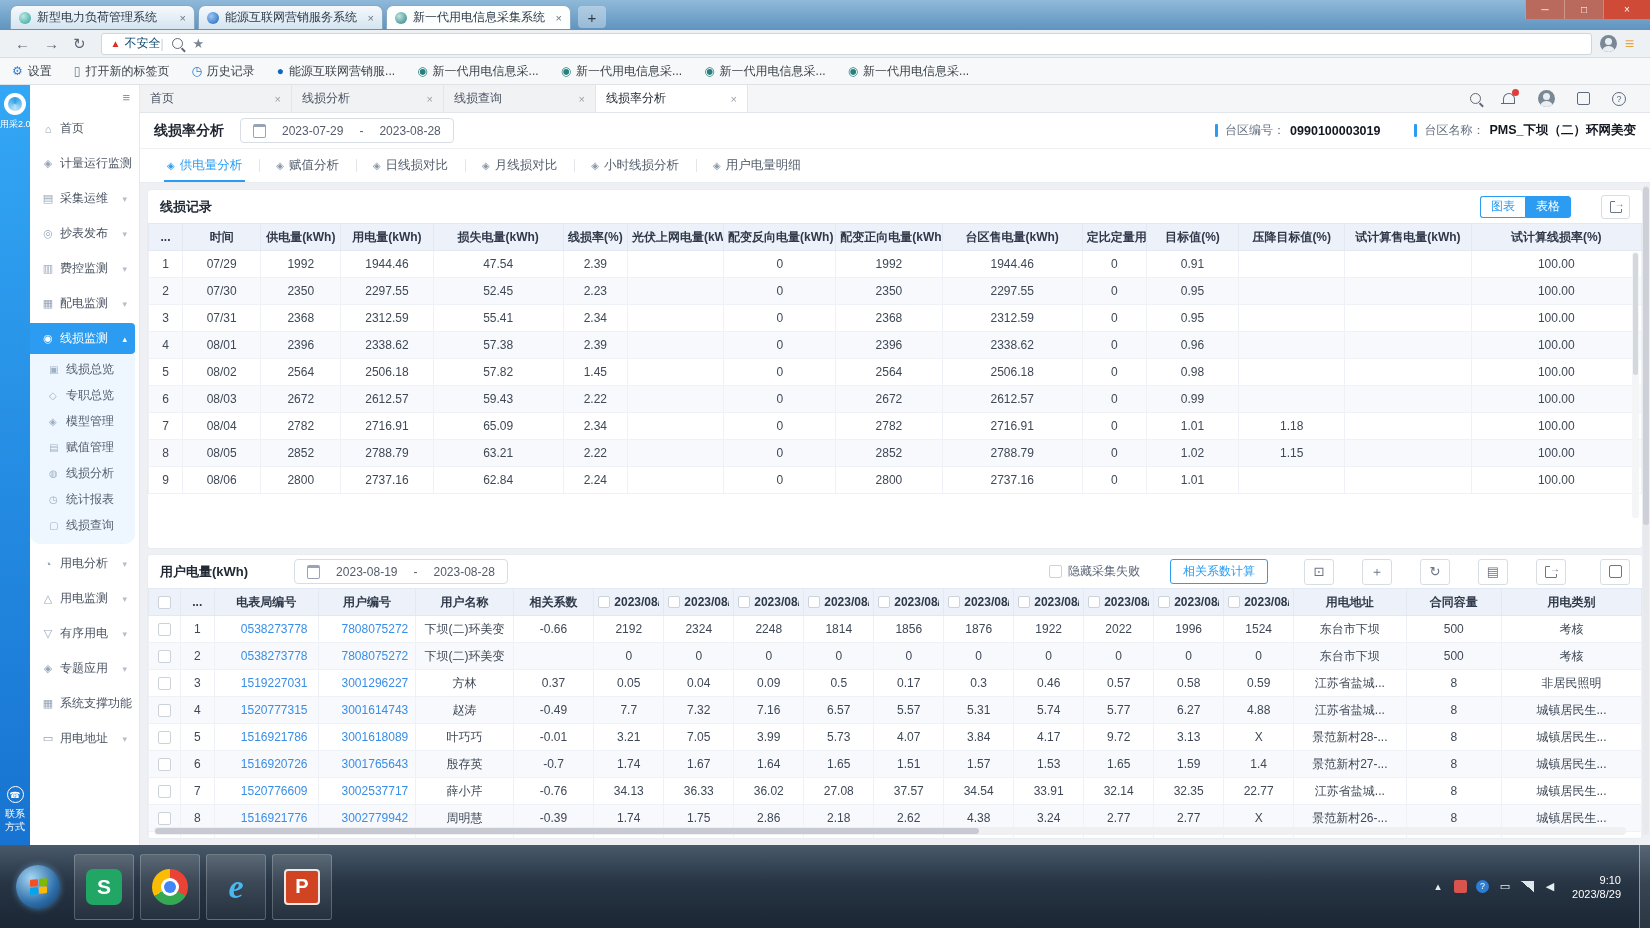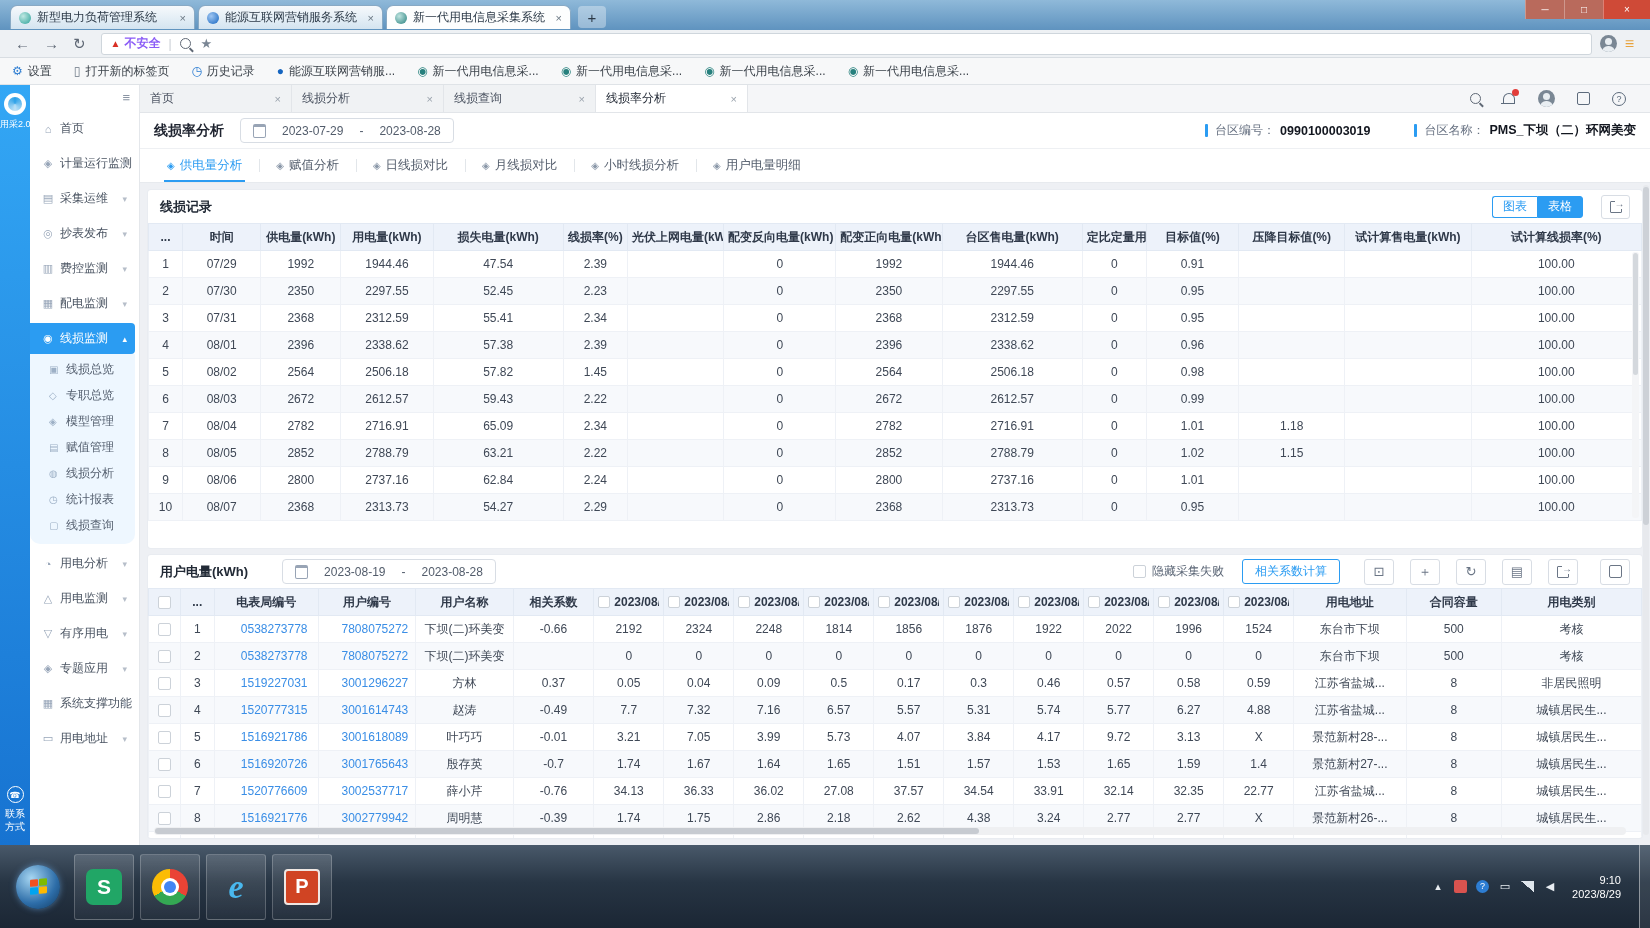--- a/index.html
+++ b/index.html
@@ -25,21 +25,21 @@
   .wincontrols{position:absolute;right:0;top:0;display:flex;height:19px;}
   .wc{width:38px;display:flex;align-items:center;justify-content:center;color:#fff;font-size:10px;
       background:#b96a5c;border-left:1px solid rgba(255,255,255,.3);}
   .wc.close{background:#cf4a37;width:46px;}
   .toolbar{position:absolute;top:30px;left:0;width:1650px;height:28px;background:#eef1f4;
            border-bottom:1px solid #d8dde2;display:flex;align-items:center;padding:0 8px;box-sizing:border-box;}
   .tool-ic{color:#5f6875;font-size:15px;margin:0 7px;line-height:1;}
   .urlbar{flex:1;height:20px;background:#fff;border:1px solid #cfd6dc;border-radius:3px;
           display:flex;align-items:center;padding:0 9px;margin:0 8px;color:#1d242c;}
   .warn-tri{color:#d93025;font-size:10px;margin-right:4px;}
-  .warn-tx{color:#8b5cf6;margin-right:8px;font-weight:bold;}
+  .warn-tx{color:#0c4a6e;}
   .url-sep{color:#c9ced4;margin-right:8px;}
   .url-text{flex:1;white-space:nowrap;overflow:hidden;font-size:12.5px;}
   .i-search{width:9px;height:9px;border:1.5px solid #5f6875;border-radius:50%;position:relative;display:inline-block;}
   .i-search::after{content:"";position:absolute;width:5px;height:1.5px;background:#5f6875;transform:rotate(45deg);right:-4px;bottom:-2px;}
   .url-star{color:#7a8694;font-size:13px;margin-left:10px;}
   .i-user{width:17px;height:17px;border-radius:50%;background:#7a8794;position:relative;overflow:hidden;display:inline-block;}
   .i-user::before{content:"";position:absolute;width:7px;height:7px;border-radius:50%;background:#e9eef2;left:5px;top:3px;}
   .i-user::after{content:"";position:absolute;width:13px;height:7px;border-radius:6px 6px 0 0;background:#e9eef2;left:2px;top:11px;}
   .menu-ic{color:#e8a33d;font-size:16px;font-weight:bold;margin:0 8px;}
   .bookmarks{position:absolute;top:58px;left:0;width:1650px;height:27px;background:#f7f8f9;
@@ -82,36 +82,36 @@
   .i-bell{width:10px;height:9px;border:1.5px solid #5d6b7c;border-bottom:none;border-radius:6px 6px 0 0;position:absolute;left:0;top:1px;}
   .i-bell::after{content:"";position:absolute;width:14px;height:1.5px;background:#5d6b7c;left:-3.5px;bottom:-1px;}
   .badge{position:absolute;right:-3px;top:-3px;width:7px;height:7px;border-radius:50%;background:#e23c39;}
   .i-fs{width:11px;height:11px;border:1.5px solid #5d6b7c;display:inline-block;border-radius:2px;}
   .i-help{width:14px;height:14px;border:1.5px solid #5d6b7c;border-radius:50%;display:inline-flex;align-items:center;justify-content:center;font-size:9px;box-sizing:border-box;}
   .phead{height:35px;background:#fff;display:flex;align-items:center;padding:0 14px;border-bottom:1px solid #eef0f3;flex:none;}
   .ph-title{font-size:14px;font-weight:bold;color:#1f2430;margin-right:16px;}
   .dateb{height:23px;border:1px solid #d8dde4;border-radius:4px;display:flex;align-items:center;
          padding:0 12px;gap:16px;color:#525c6b;background:#fff;}
   .i-cal{width:11px;height:10px;border:1.2px solid #98a4b5;border-top-width:3px;border-radius:2px;display:inline-block;}
-  .station{margin-left:auto;display:flex;gap:44px;align-items:center;}
+  .station{margin-left:auto;display:flex;gap:34px;align-items:center;}
   .st-pair{display:flex;align-items:center;color:#667081;}
   .st-bar{width:3px;height:13px;background:var(--accent,#2b8df0);margin-right:7px;border-radius:1px;}
   .st-val{font-weight:bold;color:#12161f;margin-left:5px;font-size:12.5px;}
   .stabs{height:33px;background:#fff;display:flex;align-items:stretch;padding-left:10px;border-bottom:1px solid #e7eaee;flex:none;}
   .stab{display:flex;align-items:center;gap:5px;padding:0 17px;font-size:12.5px;color:#525c6b;position:relative;}
   .stab+.stab::before{content:"";position:absolute;left:0;top:10px;height:13px;border-left:1px solid #e2e6ea;}
   .stab .dm{font-size:10px;color:#8a97a8;}
   .stab.active{color:var(--accent,#2b8df0);}
   .stab.active .dm{color:var(--accent,#2b8df0);}
   .stab.active::after{content:"";position:absolute;left:14px;right:14px;bottom:0;height:2px;background:var(--accent,#2b8df0);}
   .content{flex:1;padding:7px 8px;display:flex;flex-direction:column;overflow:hidden;}
   .panel{background:#fff;border-radius:3px;box-shadow:0 0 0 1px #e9ecf1;box-sizing:border-box;}
   .p1{height:358px;margin-bottom:7px;position:relative;flex:none;}
   .p2{flex:1;position:relative;overflow:hidden;}
-  .pheadr{height:33px;display:flex;align-items:center;padding:0 12px;gap:10px;}
+  .pheadr{height:33px;display:flex;align-items:center;padding:0 12px;gap:22px;}
   .pt{font-weight:bold;font-size:13px;color:#222a36;}
   .vt{margin-left:auto;display:flex;}
   .vtb{height:22px;padding:0 10px;font-size:12px;border:1px solid var(--accent,#2b8df0);
        color:var(--accent,#2b8df0);background:#fff;cursor:default;}
   .vtb.first{border-radius:3px 0 0 3px;border-right:none;}
   .vtb.on{background:var(--accent,#2b8df0);color:#fff;border-radius:0 3px 3px 0;}
   .ibtn{width:27px;height:22px;border:1px solid #d8dde4;border-radius:3px;background:#fff;
         display:flex;align-items:center;justify-content:center;color:#6b7686;margin-left:8px;}
   .i-export{position:relative;width:10px;height:10px;border:1.3px solid currentColor;display:inline-block;border-radius:1px;}
   .i-export::after{content:"→";position:absolute;font-size:10px;right:-4px;top:-3px;background:#fff;line-height:1;}
@@ -629,37 +629,20 @@
               <td></td>
               <td>0</td>
               <td>2800</td>
               <td>2737.16</td>
               <td>0</td>
               <td>1.01</td>
               <td></td>
               <td></td>
               <td>100.00</td>
             </tr>
-            <tr>
-              <td>10</td>
-              <td>08/07</td>
-              <td>2368</td>
-              <td>2313.73</td>
-              <td>54.27</td>
-              <td>2.29</td>
-              <td></td>
-              <td>0</td>
-              <td>2368</td>
-              <td>2313.73</td>
-              <td>0</td>
-              <td>0.95</td>
-              <td></td>
-              <td></td>
-              <td>100.00</td>
-            </tr>
           </tbody>
         </table>
       <div class="vscroll">
           <div class="vthumb"></div>
         </div>
     </div>
 
     <div class="panel p2">
       <div class="pheadr">
         <span class="pt">用户电量(kWh)</span>

